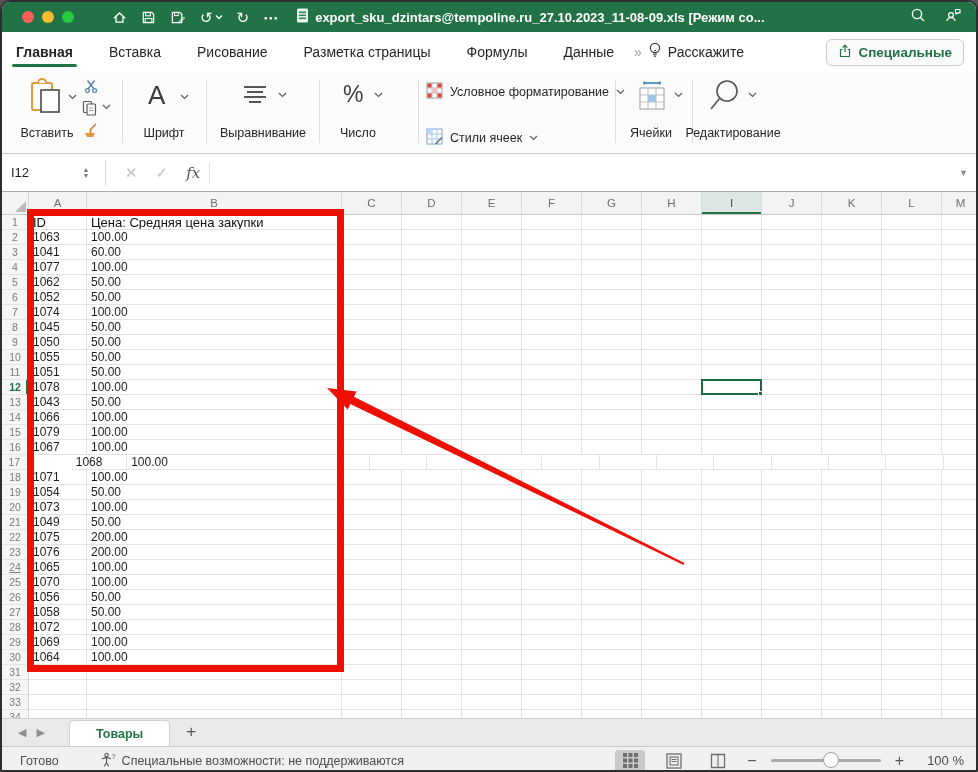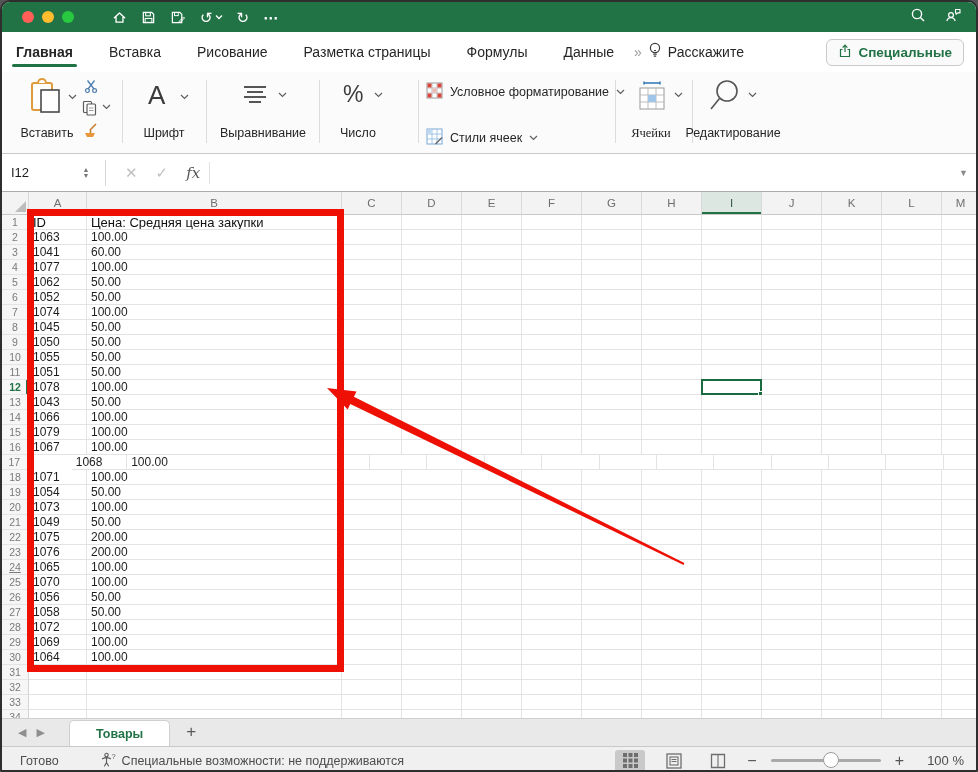--- a/index.html
+++ b/index.html
@@ -111,20 +111,29 @@
         </span>
       <span class="tb-undo-wrap">
         <span class="tb-char">↺</span>
         <svg width="8" height="6" viewBox="0 0 8 6">
             <path d="M1 1.5 4 4.5 7 1.5" stroke="#fff" stroke-width="1.3" fill="none"></path>
           </svg>
       </span>
       <span class="tb-char">↻</span>
       <span class="tb-char" style="font-weight:bold;">⋯</span>
     </div>
+    <div class="tb-title">
+      <span><svg width="13" height="15" viewBox="0 0 13 15">
+            <rect x="1" y="0.5" width="11" height="14" rx="1.5" fill="#eaf3ee"></rect>
+            <rect x="3" y="3.5" width="7" height="1.6" fill="#2e8b57"></rect>
+            <rect x="3" y="6.5" width="7" height="1.6" fill="#2e8b57"></rect>
+            <rect x="3" y="9.5" width="7" height="1.6" fill="#2e8b57"></rect>
+          </svg></span>
+      <span>export_sku_dzintars@tempoline.ru_27.10.2023_11-08-09.xls [Режим со...</span>
+    </div>
     <div class="tb-right">
       <span><svg width="16" height="16" viewBox="0 0 16 16">
             <circle cx="7" cy="7" r="4.6" stroke="#fff" stroke-width="1.4" fill="none"></circle>
             <path d="M10.4 10.4 14 14" stroke="#fff" stroke-width="1.4"></path>
           </svg></span>
       <span><svg width="18" height="16" viewBox="0 0 18 16">
             <circle cx="7" cy="8" r="2.4" stroke="#fff" stroke-width="1.2" fill="none"></circle>
             <path d="M2.8 14c.6-2.2 2.2-3.4 4.2-3.4s3.6 1.2 4.2 3.4" stroke="#fff" stroke-width="1.2" fill="none"></path>
             <path d="M11.5 2.5h4.5v3.4h-2.2l-1.6 1.4V5.9h-.7z" stroke="#fff" stroke-width="1.1" fill="none" stroke-linejoin="round"></path>
           </svg></span>
@@ -240,21 +249,21 @@
 
     <span style="position:absolute;left:634px;top:8px;"><svg width="32" height="32" viewBox="0 0 32 32">
           <path d="M8 3h16M8 1.5v3M24 1.5v3" stroke="#2e75b6" stroke-width="1.4"></path>
           <rect x="4" y="8" width="24" height="21" fill="#fff" stroke="#9a9a9a"></rect>
           <path d="M12 8v21M20 8v21M4 15h24M4 22h24" stroke="#bdbdbd"></path>
           <rect x="12" y="15" width="8" height="7" fill="#9fc5e8"></rect>
         </svg></span>
     <svg style="position:absolute;left:672px;top:20px;" width="9" height="6" viewBox="0 0 9 6">
         <path d="M1 1 4.5 4.5 8 1" stroke="#5f5f5f" stroke-width="1.2" fill="none"></path>
       </svg>
-    <div class="rlabel" style="left:616px;top:54px;width:66px;font-family:Liberation Serif, serif;">Ячейки</div>
+    <div class="rlabel" style="left:616px;top:54px;width:66px;">Ячейки</div>
     <div class="rdiv" style="left:690px;"></div>
 
     <span style="position:absolute;left:706px;top:6px;"><svg width="34" height="36" viewBox="0 0 34 36">
           <circle cx="19" cy="13" r="10" stroke="#555" stroke-width="1.6" fill="none"></circle>
           <path d="M11.5 20.5 3 31" stroke="#555" stroke-width="1.6"></path>
         </svg></span>
     <svg style="position:absolute;left:746px;top:20px;" width="9" height="6" viewBox="0 0 9 6">
         <path d="M1 1 4.5 4.5 8 1" stroke="#5f5f5f" stroke-width="1.2" fill="none"></path>
       </svg>
     <div class="rlabel" style="left:676px;top:54px;width:110px;">Редактирование</div>

